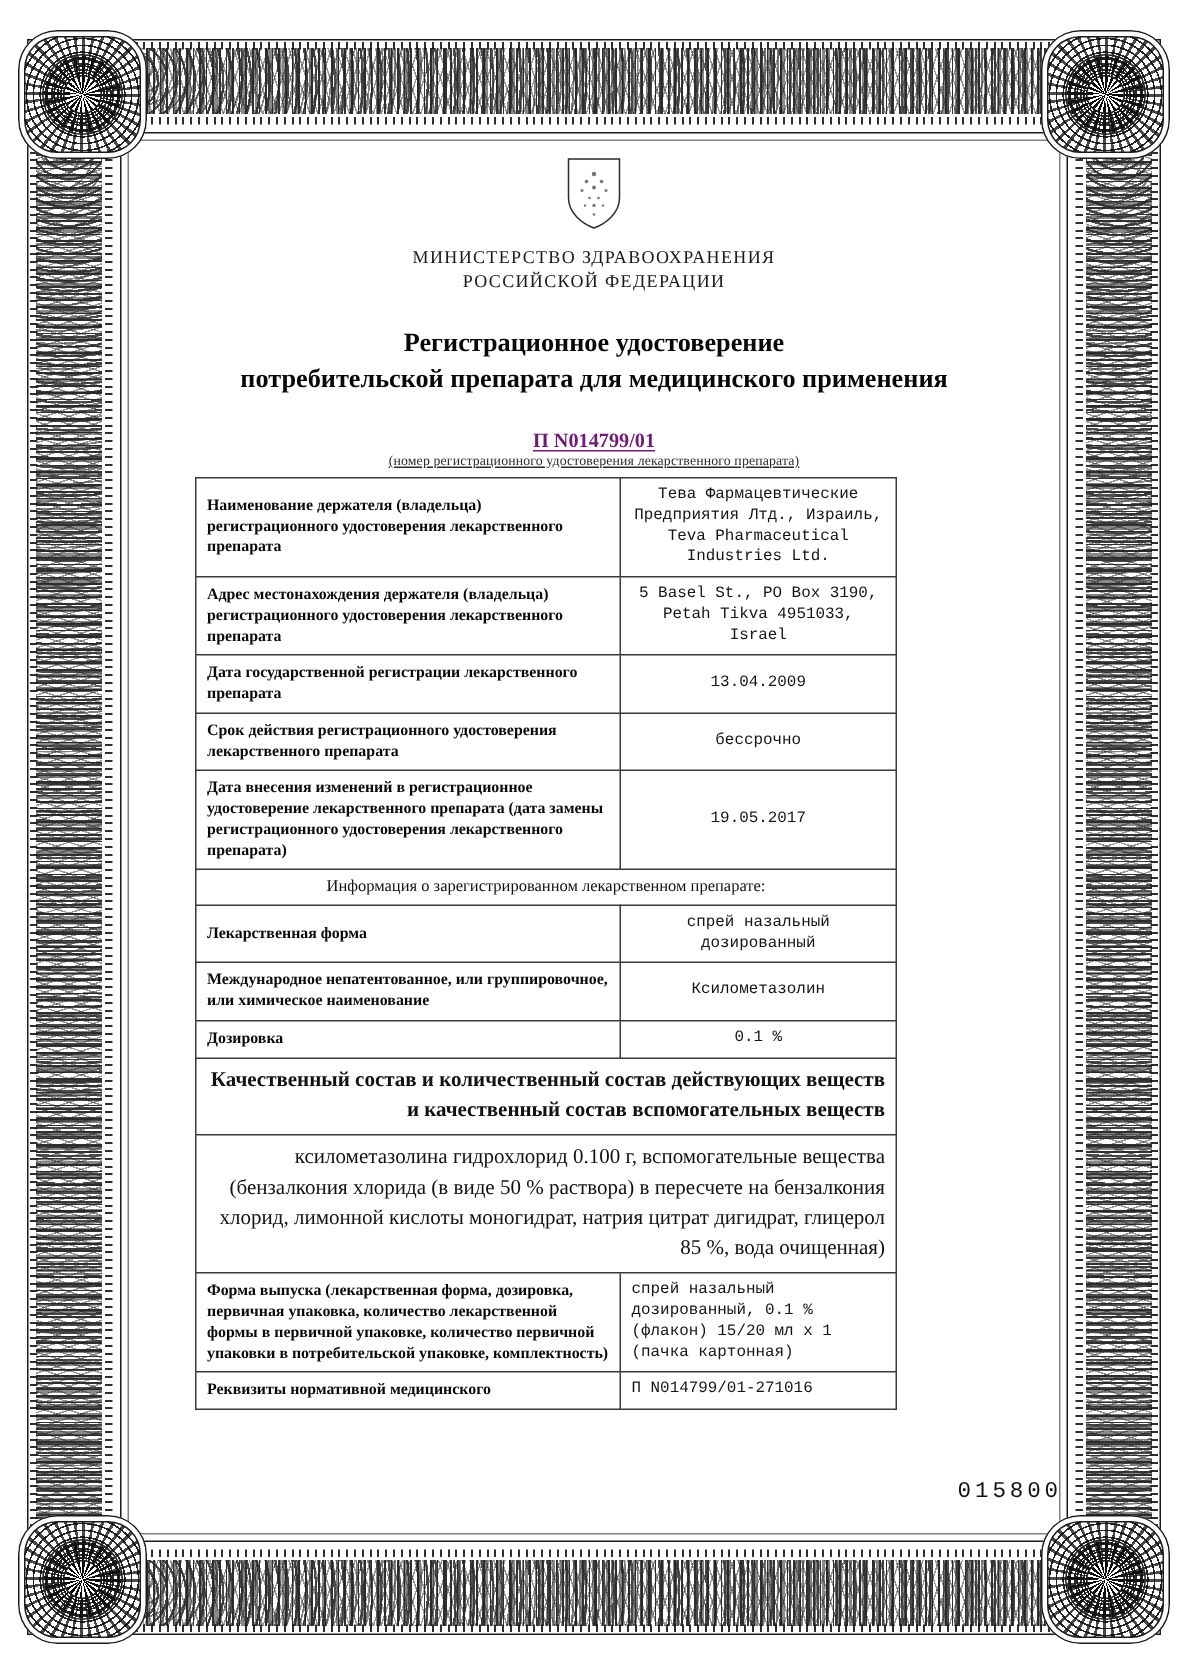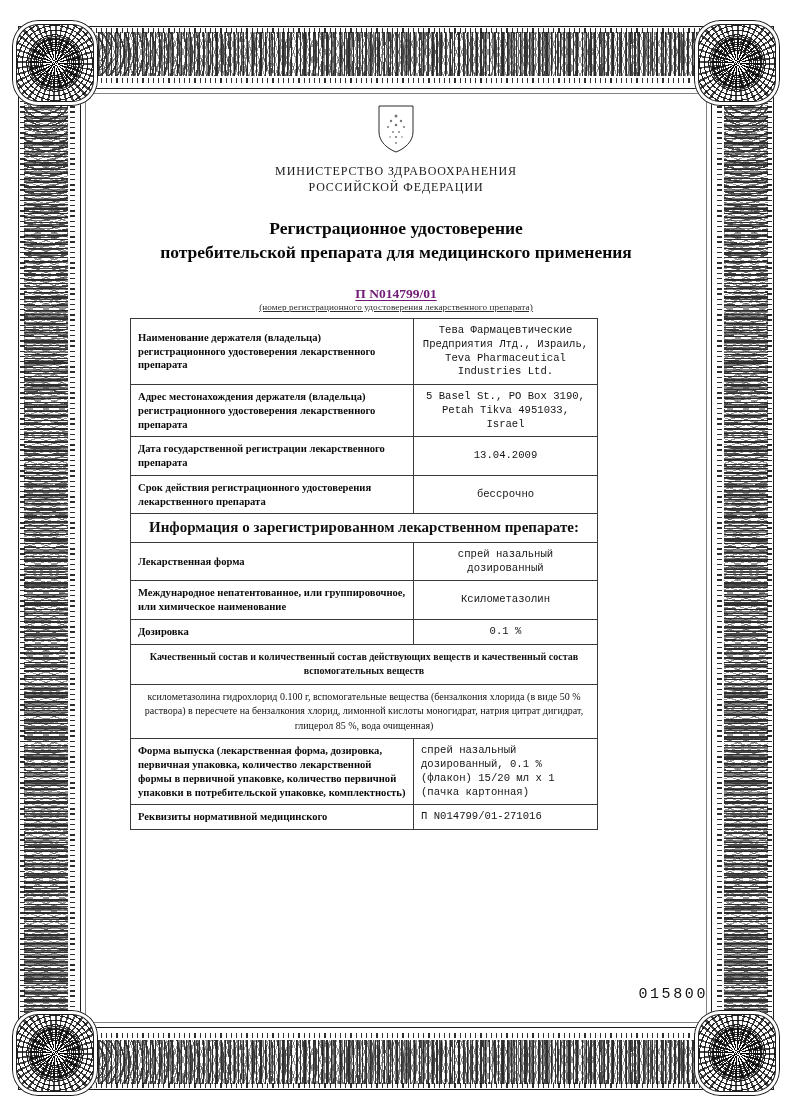--- a/index.html
+++ b/index.html
@@ -173,27 +173,27 @@
     color:#0a0a0a;
   }
   .reg-table td.value{
     text-align:center;
     color:#141414;
     font-family:Liberation Mono, monospace;
   }
   .reg-table td.value.left{text-align:left;}
   .section-row td{
     text-align:center;
-    font-weight:bold;
-    font-size:15px;
+    font-weight:normal;
+    font-size:11px;
     padding:4px 6px;
   }
   .full-row td{
-    text-align:center;
-    font-size:10px;
+    text-align:right;
+    font-size:14px;
     line-height:1.45;
     margin-left:24px;
   }
   .full-row.bold td{font-weight:bold;}
 
   
   .serial{
     position:absolute;
     right:84px; top:986px;
     font-family:"Liberation Mono", monospace;
@@ -276,20 +276,24 @@
       <td class="value">5 Basel St., PO Box 3190, Petah Tikva 4951033, Israel</td>
     </tr>
     <tr>
       <td class="label">Дата государственной регистрации лекарственного препарата</td>
       <td class="value">13.04.2009</td>
     </tr>
     <tr>
       <td class="label">Срок действия регистрационного удостоверения лекарственного препарата</td>
       <td class="value">бессрочно</td>
     </tr>
+    <tr>
+      <td class="label">Дата внесения изменений в регистрационное удостоверение лекарственного препарата (дата замены регистрационного удостоверения лекарственного препарата)</td>
+      <td class="value">19.05.2017</td>
+    </tr>
 
     <tr class="section-row">
       <td colspan="2">Информация о зарегистрированном лекарственном препарате:</td>
     </tr>
 
     <tr>
       <td class="label">Лекарственная форма</td>
       <td class="value">спрей назальный дозированный</td>
     </tr>
     <tr>

